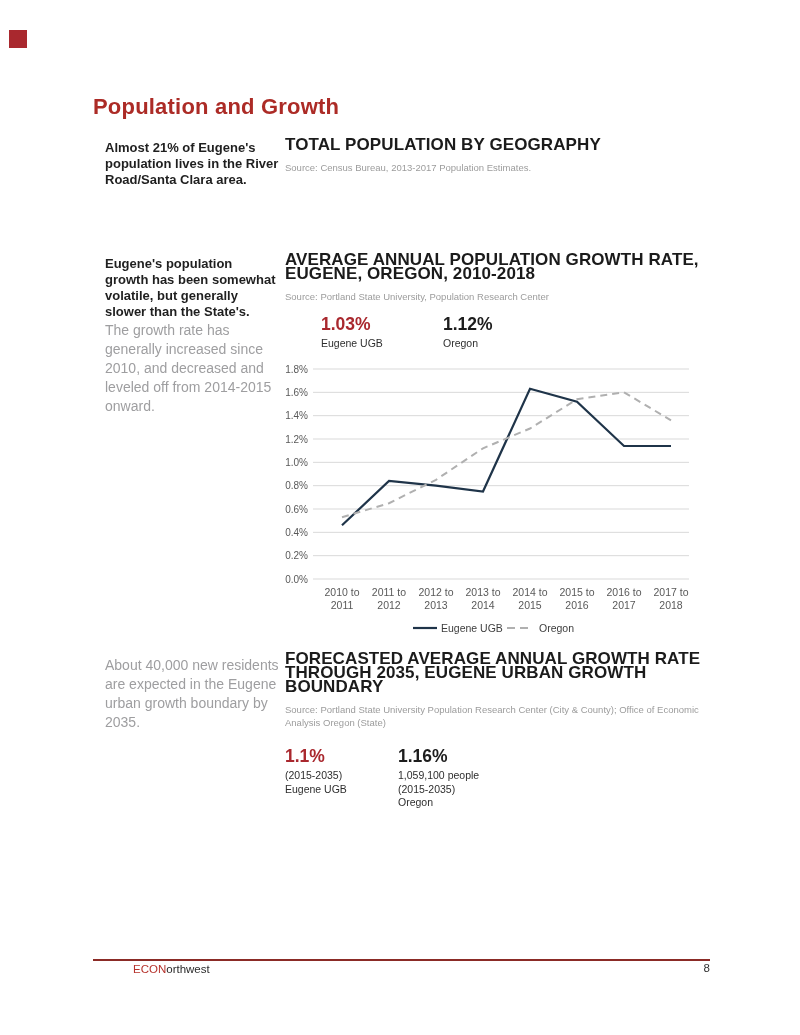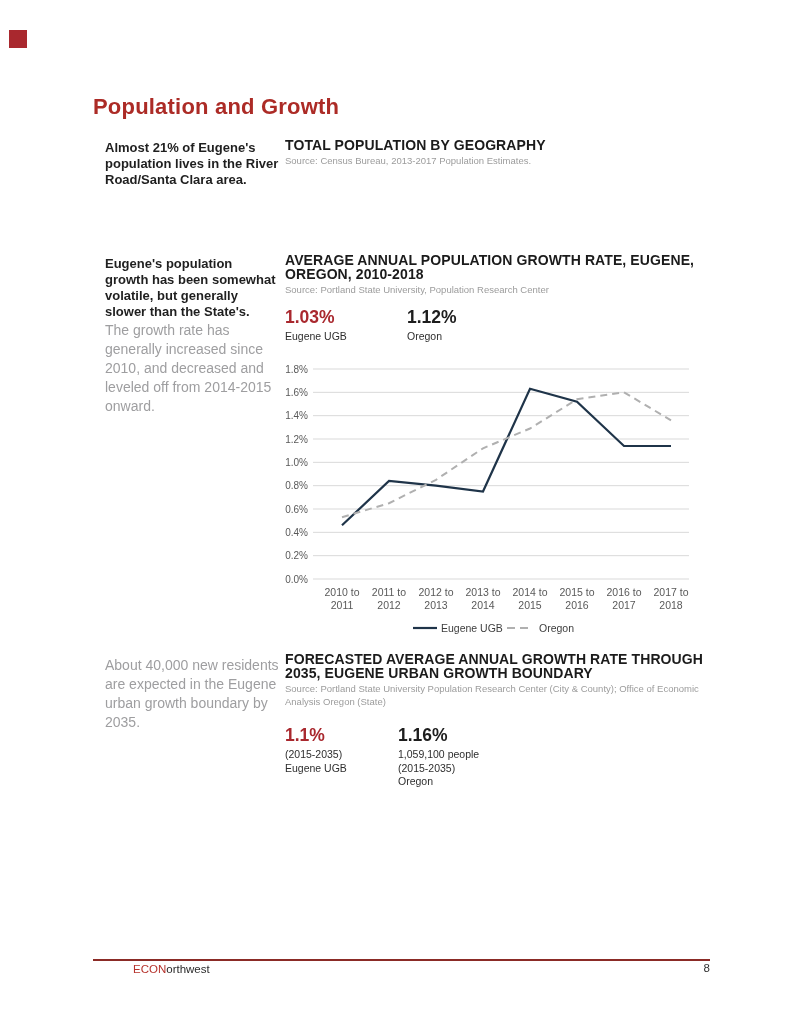--- a/index.html
+++ b/index.html
@@ -32,30 +32,30 @@
     font-size: 13px; font-weight: 700; line-height: 16px; color: #1f1f1f;
   }
   .sidebar-body {
     margin-top: 1px;
     font-size: 14px; font-weight: 400; line-height: 19px; color: #9e9ea0;
   }
   .section-content {
     position: absolute; left: 285px; width: 428px;
   }
   .section-heading {
-    font-size: 14px; font-weight: 700; line-height: 14px;
+    font-size: 17px; font-weight: 700; line-height: 14px;
     color: #1b1b1b; letter-spacing: 0.1px;
   }
   .section-source {
-    margin-top: 3px;
+    margin-top: 10px;
     font-size: 9.5px; line-height: 12.5px; color: #9c9c9c;
   }
   .stats-row { display: flex; }
   .stats-row-1 { margin-top: 13px; }
-  .stats-row-2 { margin-top: 9px; }
+  .stats-row-2 { margin-top: 9px; margin-left: 36px; }
   .stats-row-3 { margin-top: 16px; }
   .stat-value {
     font-size: 17.5px; font-weight: 700; color: #1d1d1d; line-height: 22px;
   }
   .stat-value.highlight { color: #a9282e; }
   .stat-label {
     margin-top: 2px;
     font-size: 10.5px; line-height: 13.5px; color: #2e2e2e;
     white-space: pre-line;
   }

